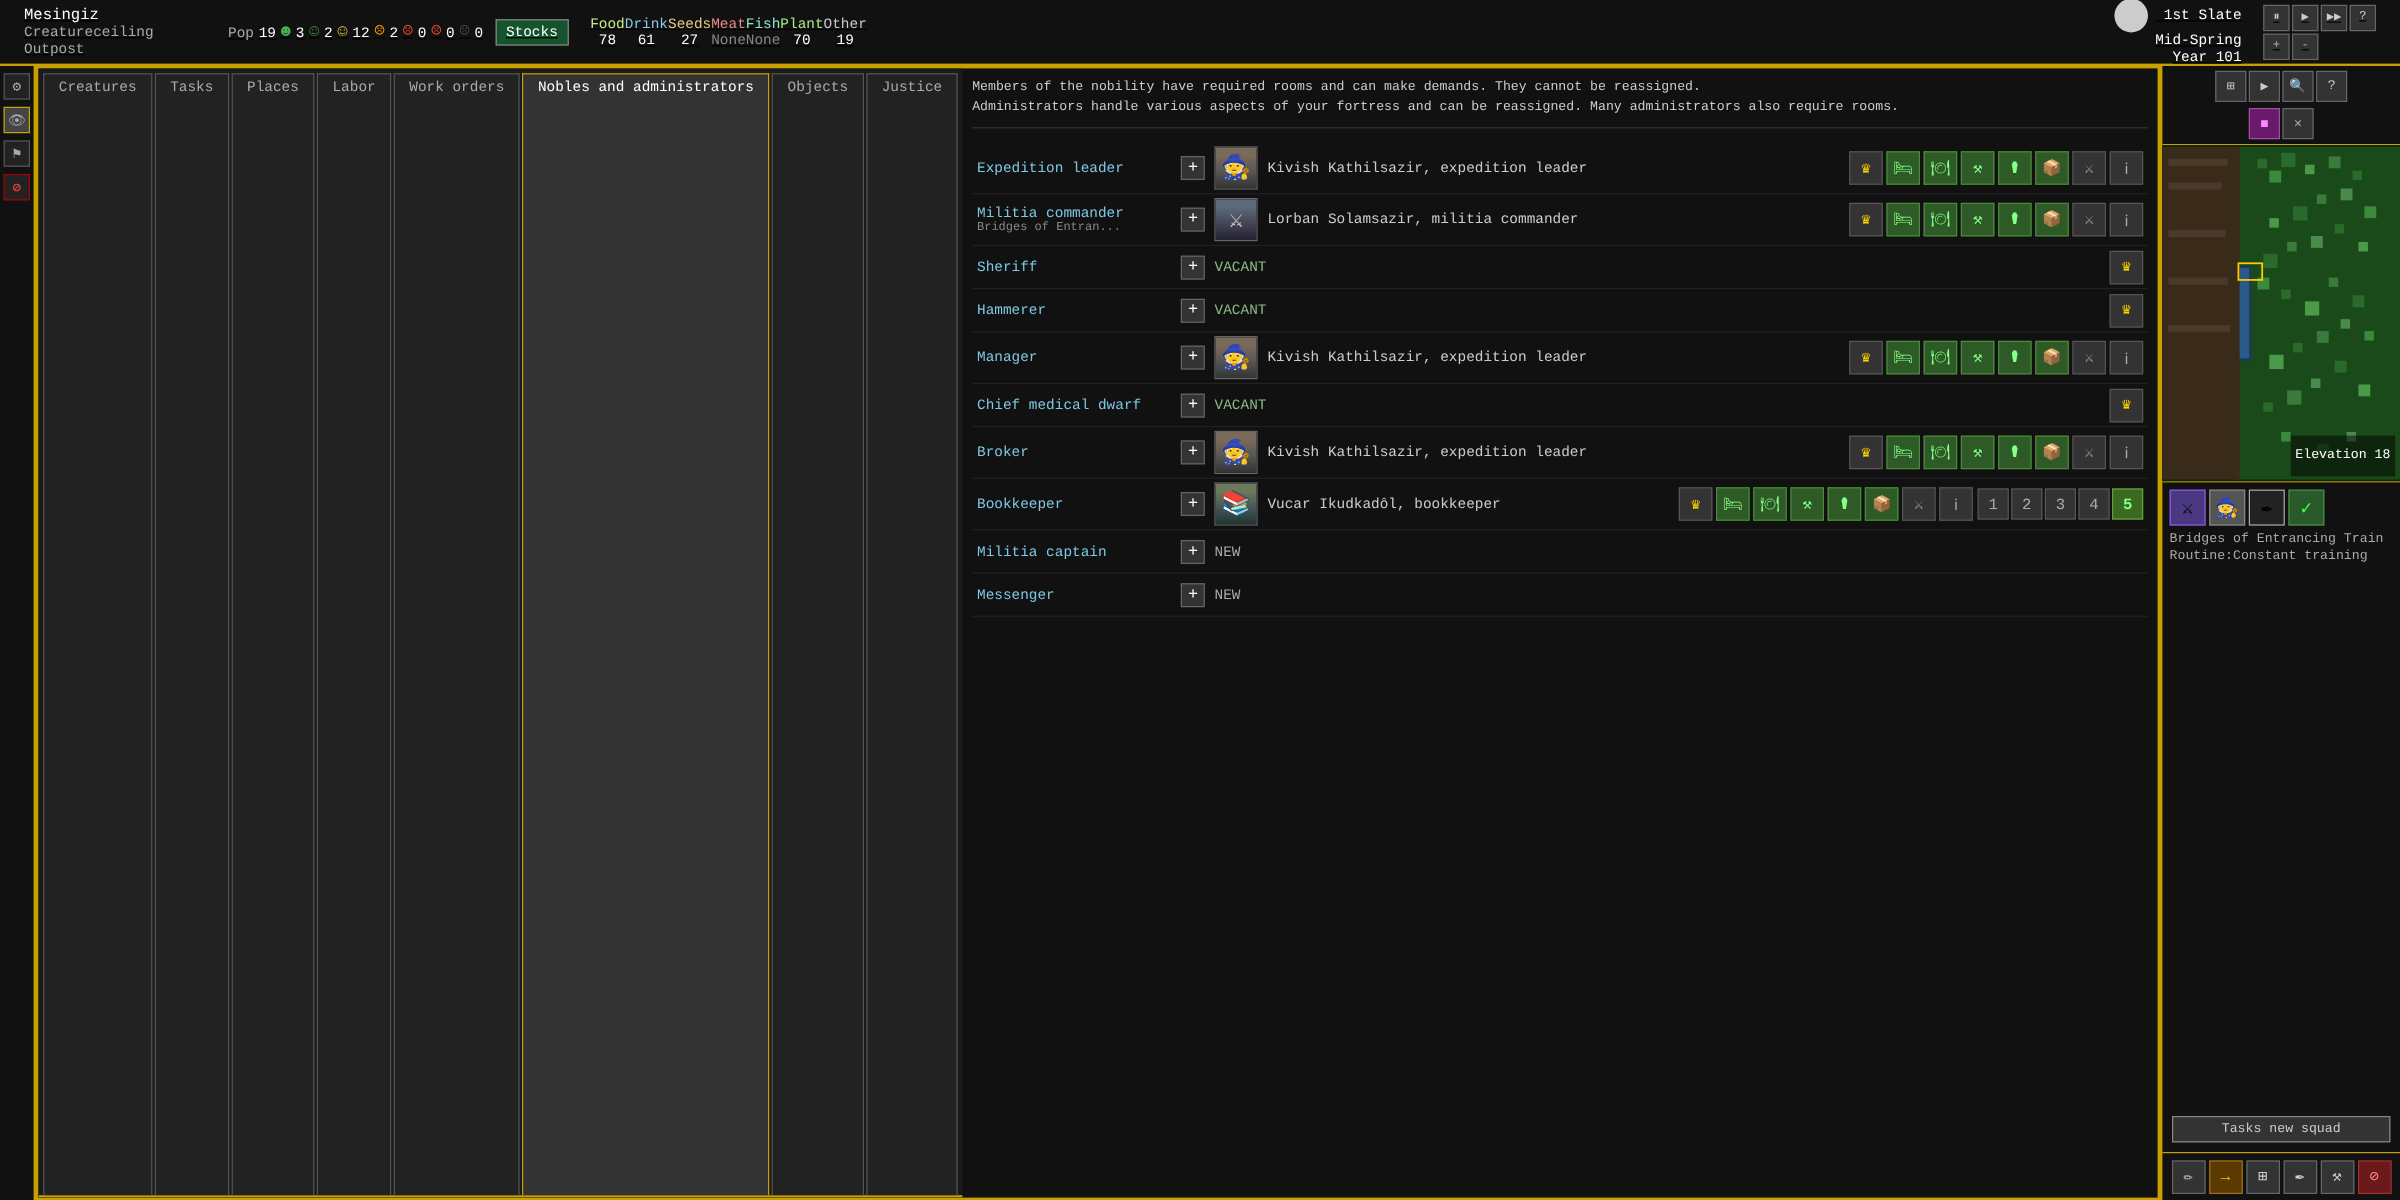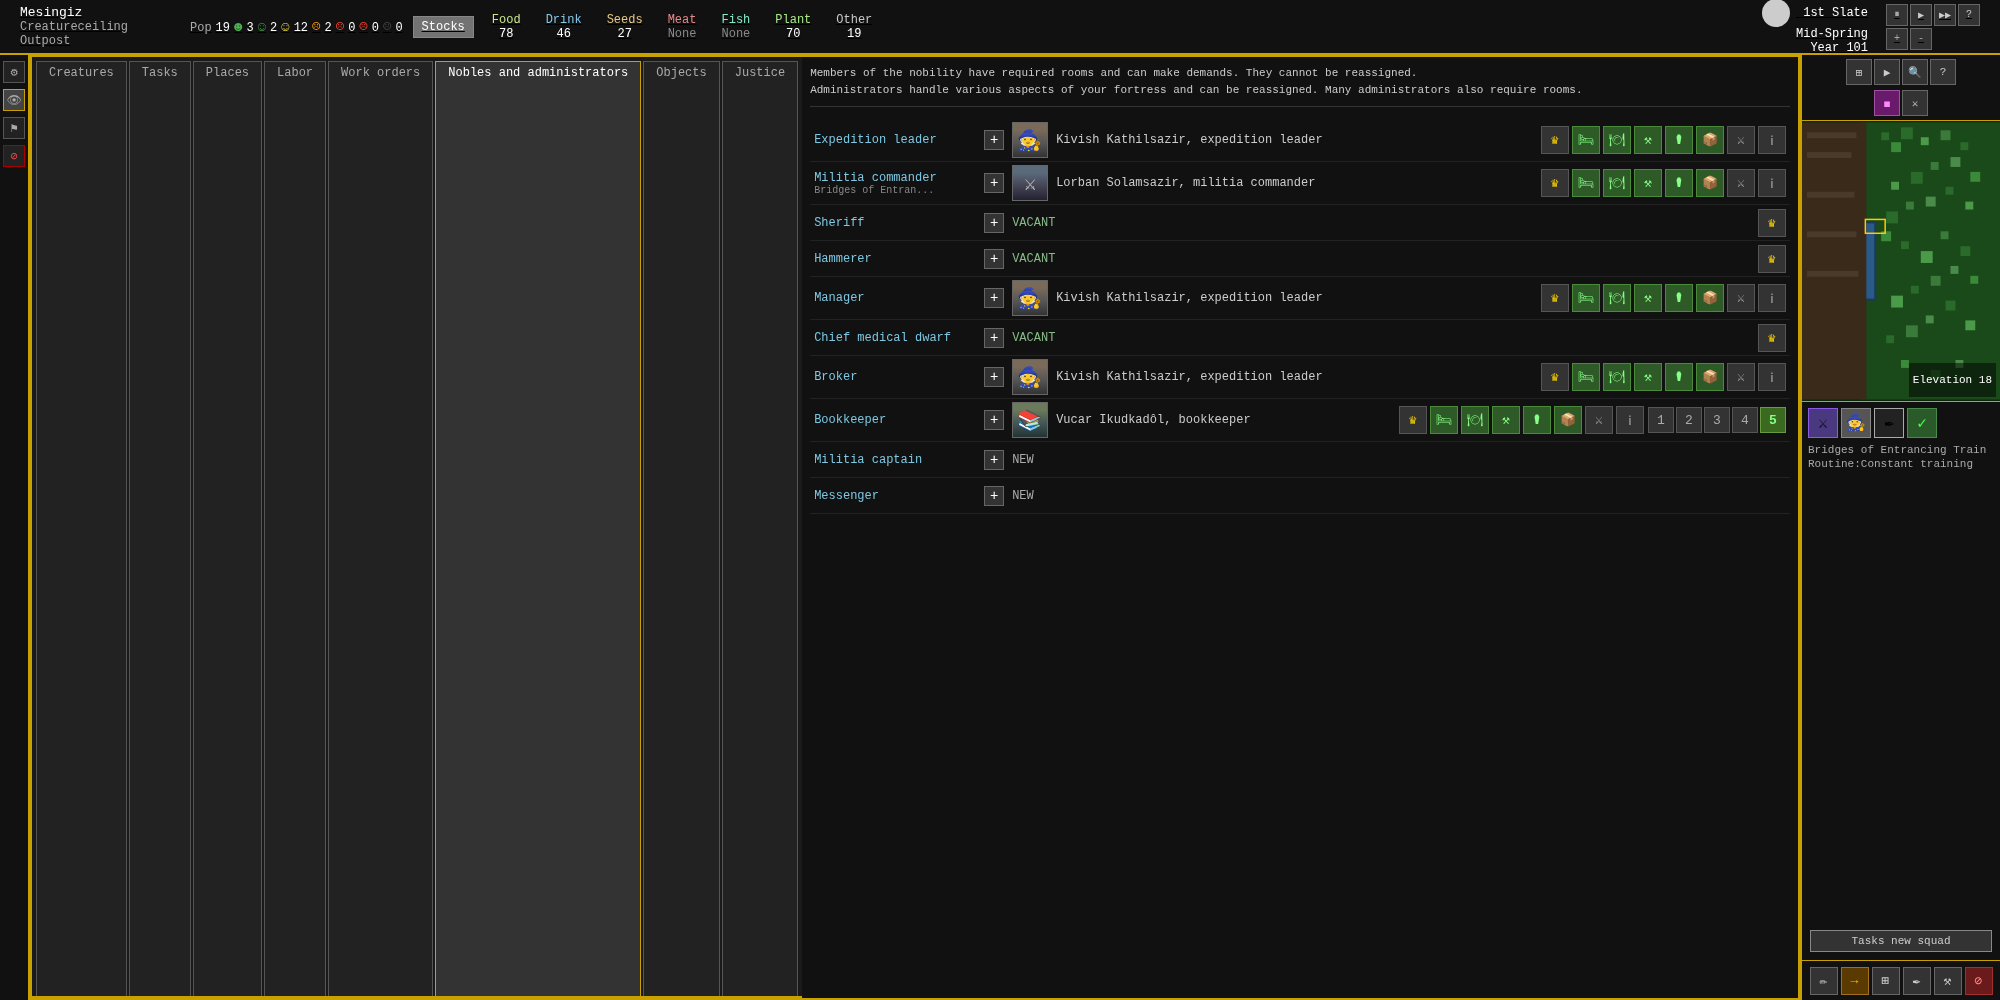--- a/index.html
+++ b/index.html
@@ -41,32 +41,32 @@
     }
     .pop-label { color: #aaa; }
     .pop-val { color: #fff; }
     .face-icon { font-size: 14px; }
     .face-green { color: #4caf50; }
     .face-yellow { color: #ffeb3b; }
     .face-orange { color: #ff9800; }
     .face-red { color: #f44336; }
 
     #stocks-btn {
-      background: #737373;
+      background: #14532d;
       color: #fff;
       border: 1px solid #888;
       padding: 3px 8px;
       font-size: 12px;
       cursor: pointer;
       font-family: 'Courier New', monospace;
     }
 
     #resource-section {
       display: flex;
-      gap: 25px;
+      gap: 0;
       font-size: 12px;
       margin-left: 8px;
     }
     .res-group { display: flex; flex-direction: column; align-items: center; }
     .res-label { color: #ffeb3b; }
     .res-val { color: #fff; }
     .res-none { color: #888; }
 
     #date-section {
       margin-left: auto;
@@ -442,21 +442,21 @@
 
   <button id="stocks-btn">Stocks</button>
 
   <div id="resource-section">
     <div class="res-group">
       <span class="res-label res-food">Food</span>
       <span class="res-val">78</span>
     </div>
     <div class="res-group">
       <span class="res-label res-drink">Drink</span>
-      <span class="res-val">46</span>
+      <span class="res-val">61</span>
     </div>
     <div class="res-group">
       <span class="res-label res-seeds">Seeds</span>
       <span class="res-val">27</span>
     </div>
     <div class="res-group">
       <span class="res-label res-meat">Meat</span>
       <span class="res-none">None</span>
     </div>
     <div class="res-group">

